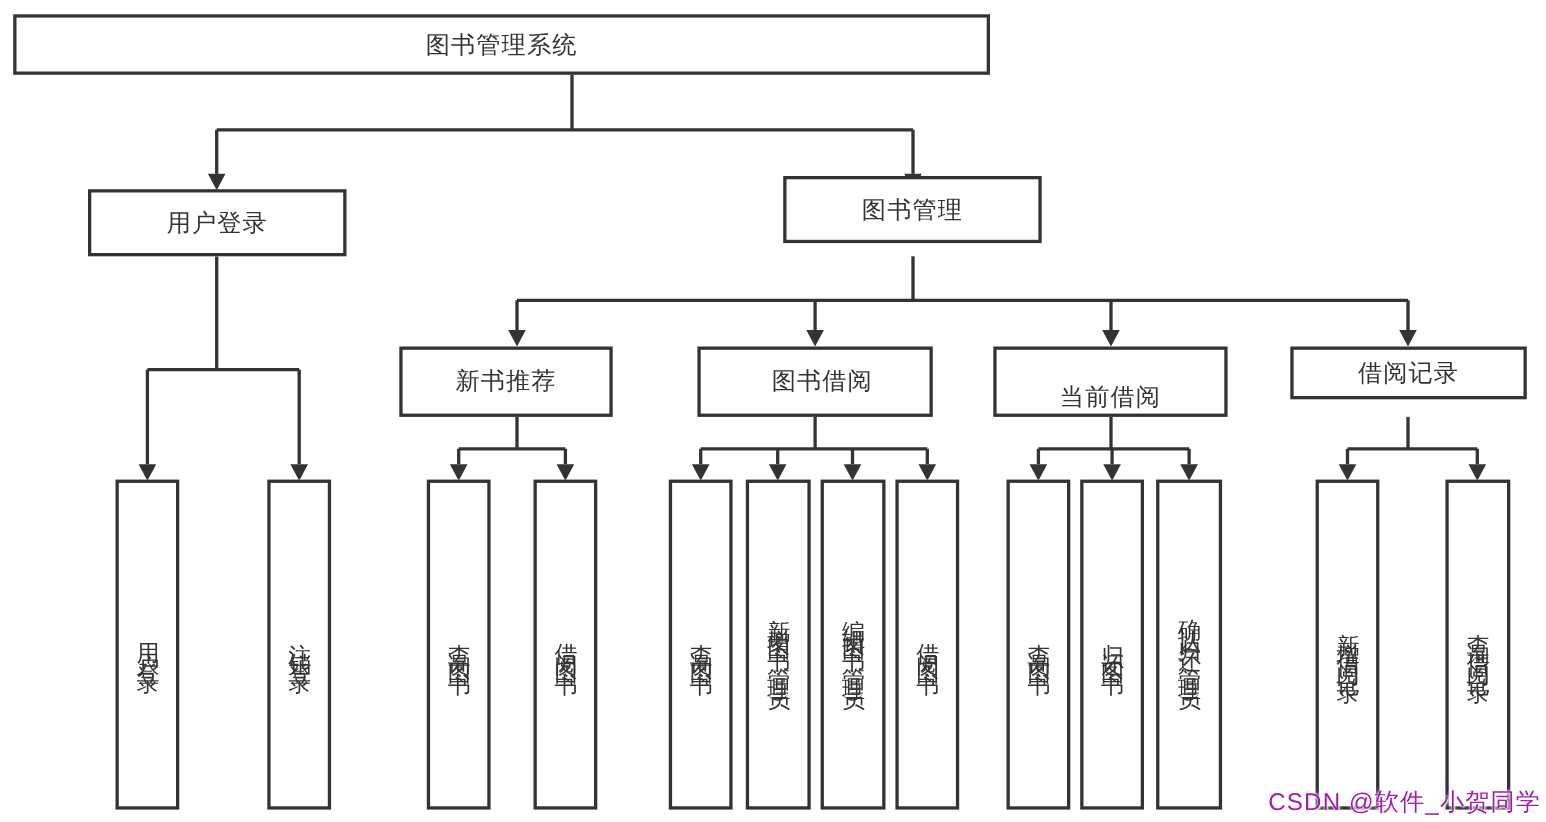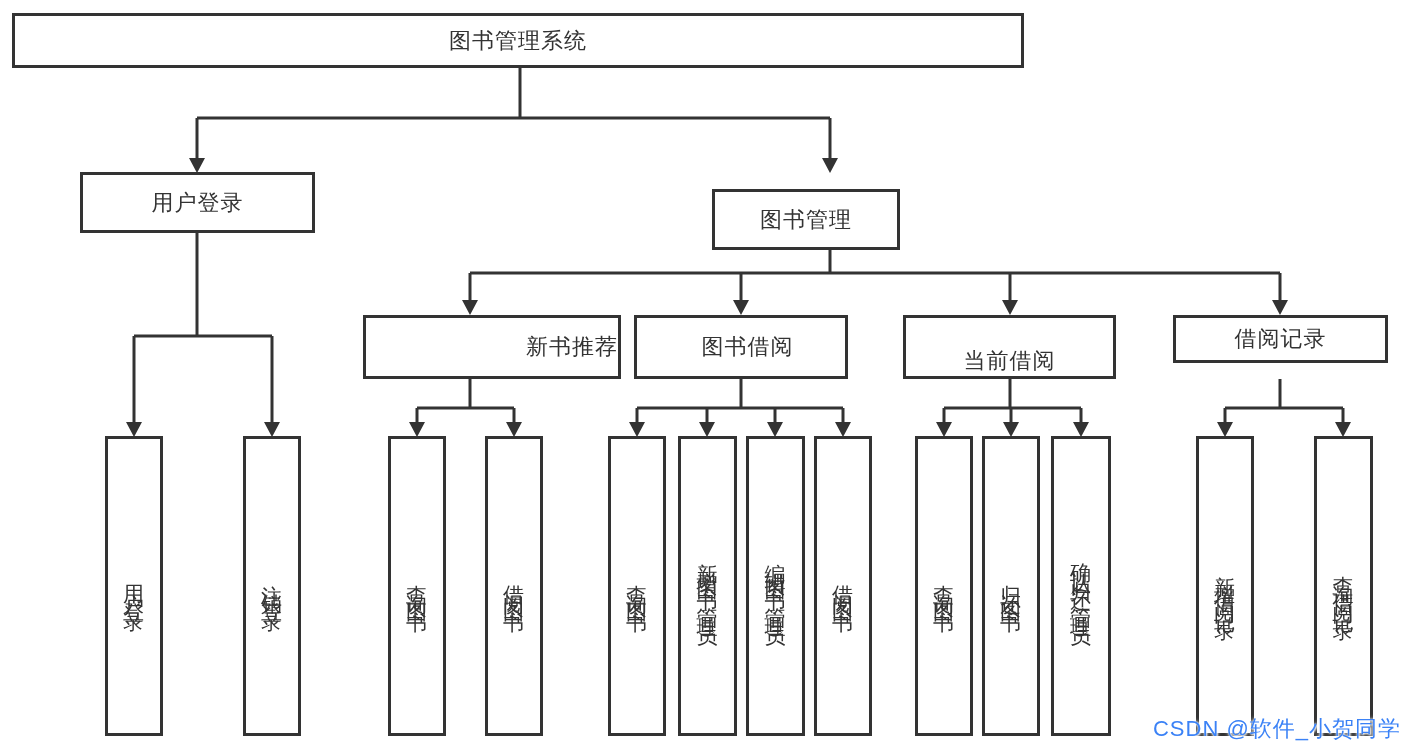--- a/index.html
+++ b/index.html
@@ -44,21 +44,21 @@
     line-height: 1;
     letter-spacing: 9px;
   }
   .watermark {
     position: absolute;
     right: 4px;
     bottom: 3px;
     z-index: 3;
     font-size: 22px;
     letter-spacing: 1px;
-    color: #3b82f6;
+    color: #a21caf;
     text-shadow: 0 0 2px #ffffff, 0 0 4px #ffffff, 1px 1px 2px #ffffff;
     white-space: nowrap;
   }
 </style>
 </head>
 <body>
 
 <div class="canvas">
 
   <svg class="connectors" viewBox="0 0 1405 747" xmlns="http://www.w3.org/2000/svg">
@@ -104,32 +104,32 @@
       <path d="M1011 408 V422" marker-end="url(#arrow)"></path>
       <path d="M1081 408 V422" marker-end="url(#arrow)"></path>
 
       <path d="M1280 379 V408"></path>
       <path d="M1225 408 H1343"></path>
       <path d="M1225 408 V422" marker-end="url(#arrow)"></path>
       <path d="M1343 408 V422" marker-end="url(#arrow)"></path>
     </g>
   </svg>
 
-  <div class="node node-h" style="left:12px; top:13px; width:1012px; height:55px;">
+  <div class="node node-h" style="left:12px; top:13px; width:888px; height:55px;">
     <span>图书管理系统</span>
   </div>
 
   <div class="node node-h" style="left:80px; top:172px; width:235px; height:61px;">
     <span>用户登录</span>
   </div>
-  <div class="node node-h" style="left:712px; top:189px; width:188px; height:61px;justify-content:center;">
+  <div class="node node-h" style="left:712px; top:160px; width:235px; height:61px;justify-content:center;">
     <span>图书管理</span>
   </div>
 
-  <div class="node node-h" style="left:363px; top:315px; width:258px; height:64px;justify-content:flex-end;">
+  <div class="node node-h" style="left:363px; top:315px; width:194px; height:64px;">
     <span>新书推荐</span>
   </div>
   <div class="node node-h" style="left:634px; top:315px; width:214px; height:64px;padding-left:13px;">
     <span>图书借阅</span>
   </div>
   <div class="node node-h" style="left:903px; top:315px; width:213px; height:64px;align-items:flex-end;">
     <span>当前借阅</span>
   </div>
   <div class="node node-h" style="left:1173px; top:315px; width:215px; height:48px;">
     <span>借阅记录</span>

